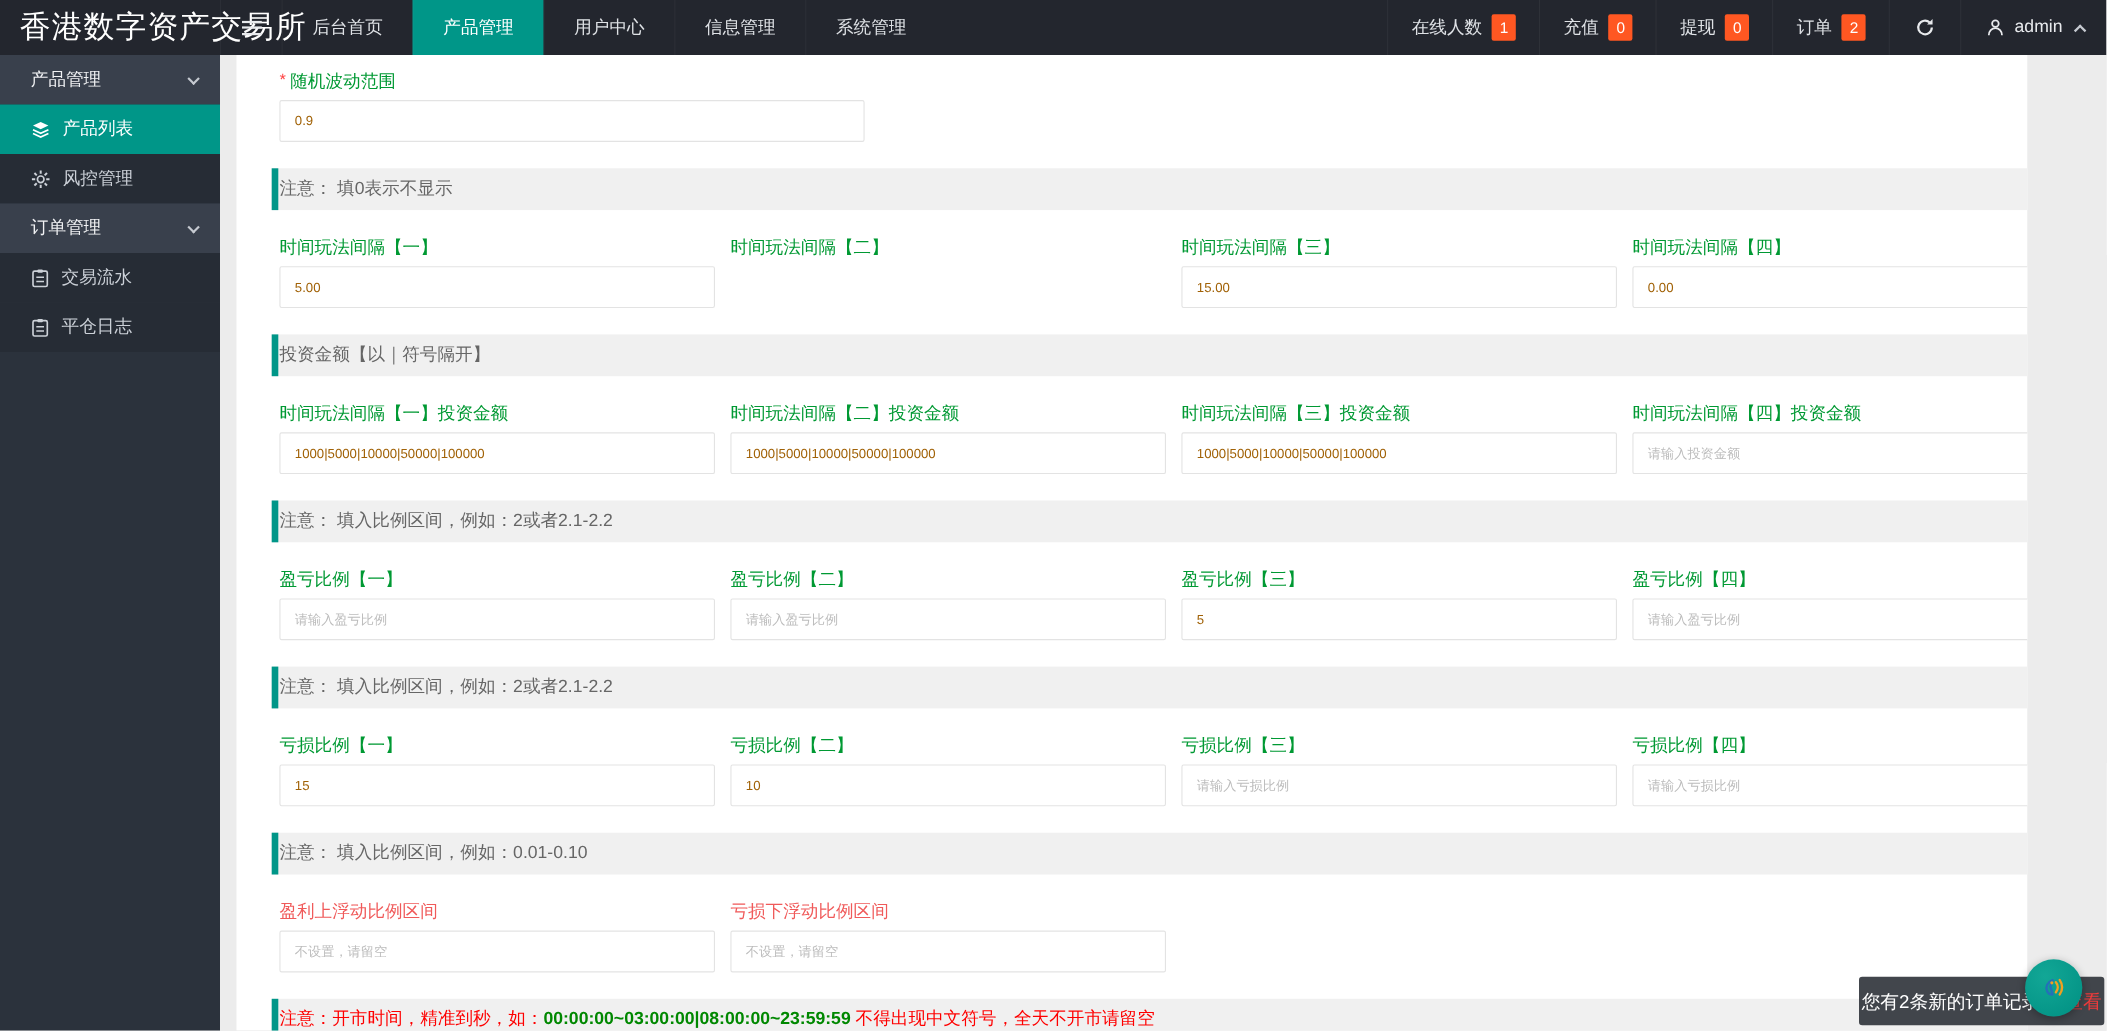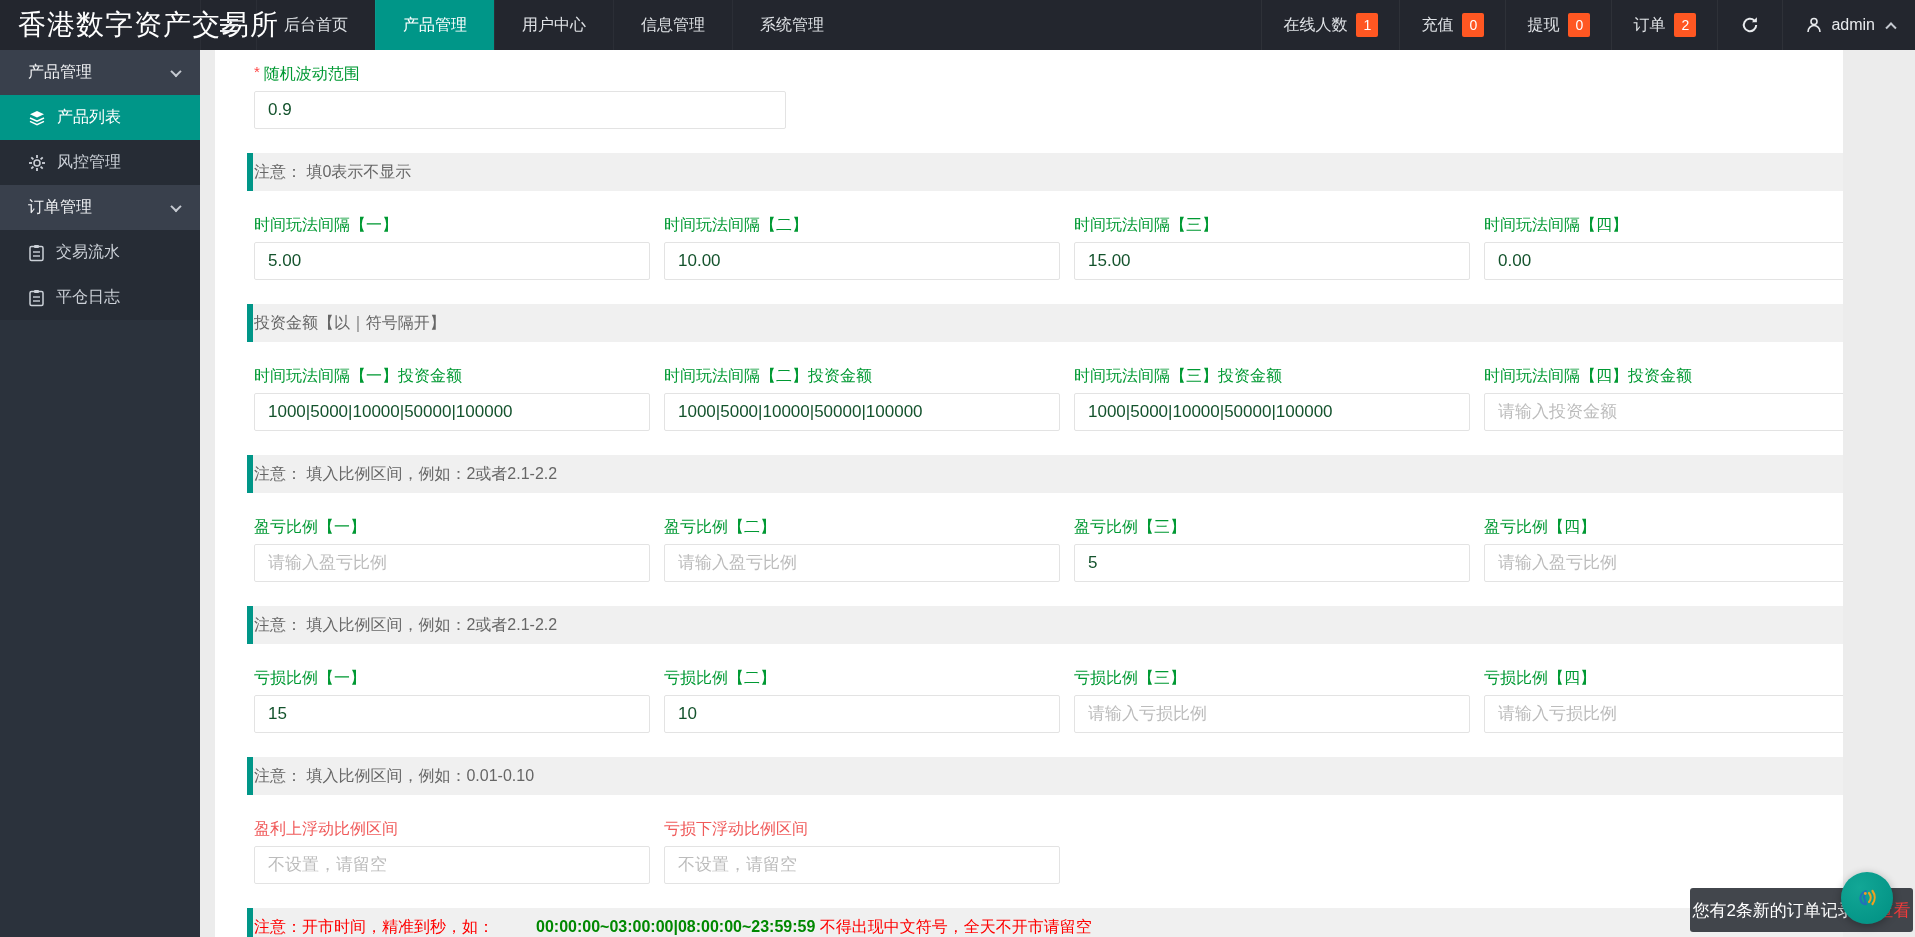--- a/index.html
+++ b/index.html
@@ -46,35 +46,35 @@
 
   
   .main { position:absolute; top:50px; left:200px; width:1643px; height:887px;
     background:#ececec; padding:0 23px 0 15px; overflow:hidden; }
   .card { background:#ffffff; width:1677px; height:887px; padding:14px 0 0 32px; }
 
   .flabel { display:block; font-size:16px; color:#009933; margin-bottom:6px; white-space:nowrap; }
   .flabel.red { color:#f05a5a; }
   .req { color:#ff4545; margin-right:4px; font-size:15px; position:relative; top:-2px; }
   .finput { display:block; height:38px; border:1px solid #e3e3e3; border-radius:2px;
-    background:#fff; padding:0 13px; font-size:17px; color:#14532d; outline:none; width:100%;
+    background:#fff; padding:0 13px; font-size:12px; color:#a16207; outline:none; width:100%;
     font-family:inherit; }
   .finput::placeholder { color:#bcbcbc; }
 
   .single { margin-left:7px; margin-bottom:24px; }
   .single .finput { width:532px; }
 
   .grid { display:grid; grid-template-columns:repeat(4,396px); column-gap:14px;
     margin-left:7px; margin-bottom:24px; }
 
   .notice { width:1645px; height:38px; line-height:37px; background:#f0f0f0;
     border-left:6px solid #009688; color:#666; font-size:16px; padding-left:1px;
     margin-bottom:24px; white-space:nowrap; overflow:hidden; }
   .notice.market { color:#fe0000; }
-  .notice.market .time-green { color:#008800; font-weight:bold;margin-left:42px; }
+  .notice.market .time-green { color:#008800; font-weight:bold; }
 
   
   .toast { position:absolute; left:1690px; top:888px; width:223px; height:44px;
     background:rgba(52,56,62,0.93); border-radius:3px; display:flex; align-items:center;
     justify-content:center; color:#fff; font-size:17px; z-index:20; white-space:nowrap; }
   .toast .toast-link { color:#f03b3b; cursor:pointer; }
   .fab { position:absolute; left:1841px; top:872px; width:52px; height:52px; border-radius:50%;
     background:radial-gradient(circle at 35% 30%, #12a796, #008f82); z-index:30;
     display:flex; align-items:center; justify-content:center; cursor:pointer;
     box-shadow:0 2px 8px rgba(0,0,0,0.3); }
@@ -196,21 +196,20 @@
 
       <div class="notice">注意： 填0表示不显示</div>
 
       <div class="grid">
         <div>
           <label class="flabel">时间玩法间隔【一】</label>
           <input class="finput" value="5.00" style="">
         </div>
         <div>
           <label class="flabel">时间玩法间隔【二】</label>
-          <input class="finput" value="10.00" style="">
         </div>
         <div>
           <label class="flabel">时间玩法间隔【三】</label>
           <input class="finput" value="15.00" style="">
         </div>
         <div>
           <label class="flabel">时间玩法间隔【四】</label>
           <input class="finput" value="0.00" style="">
         </div>
       </div>

